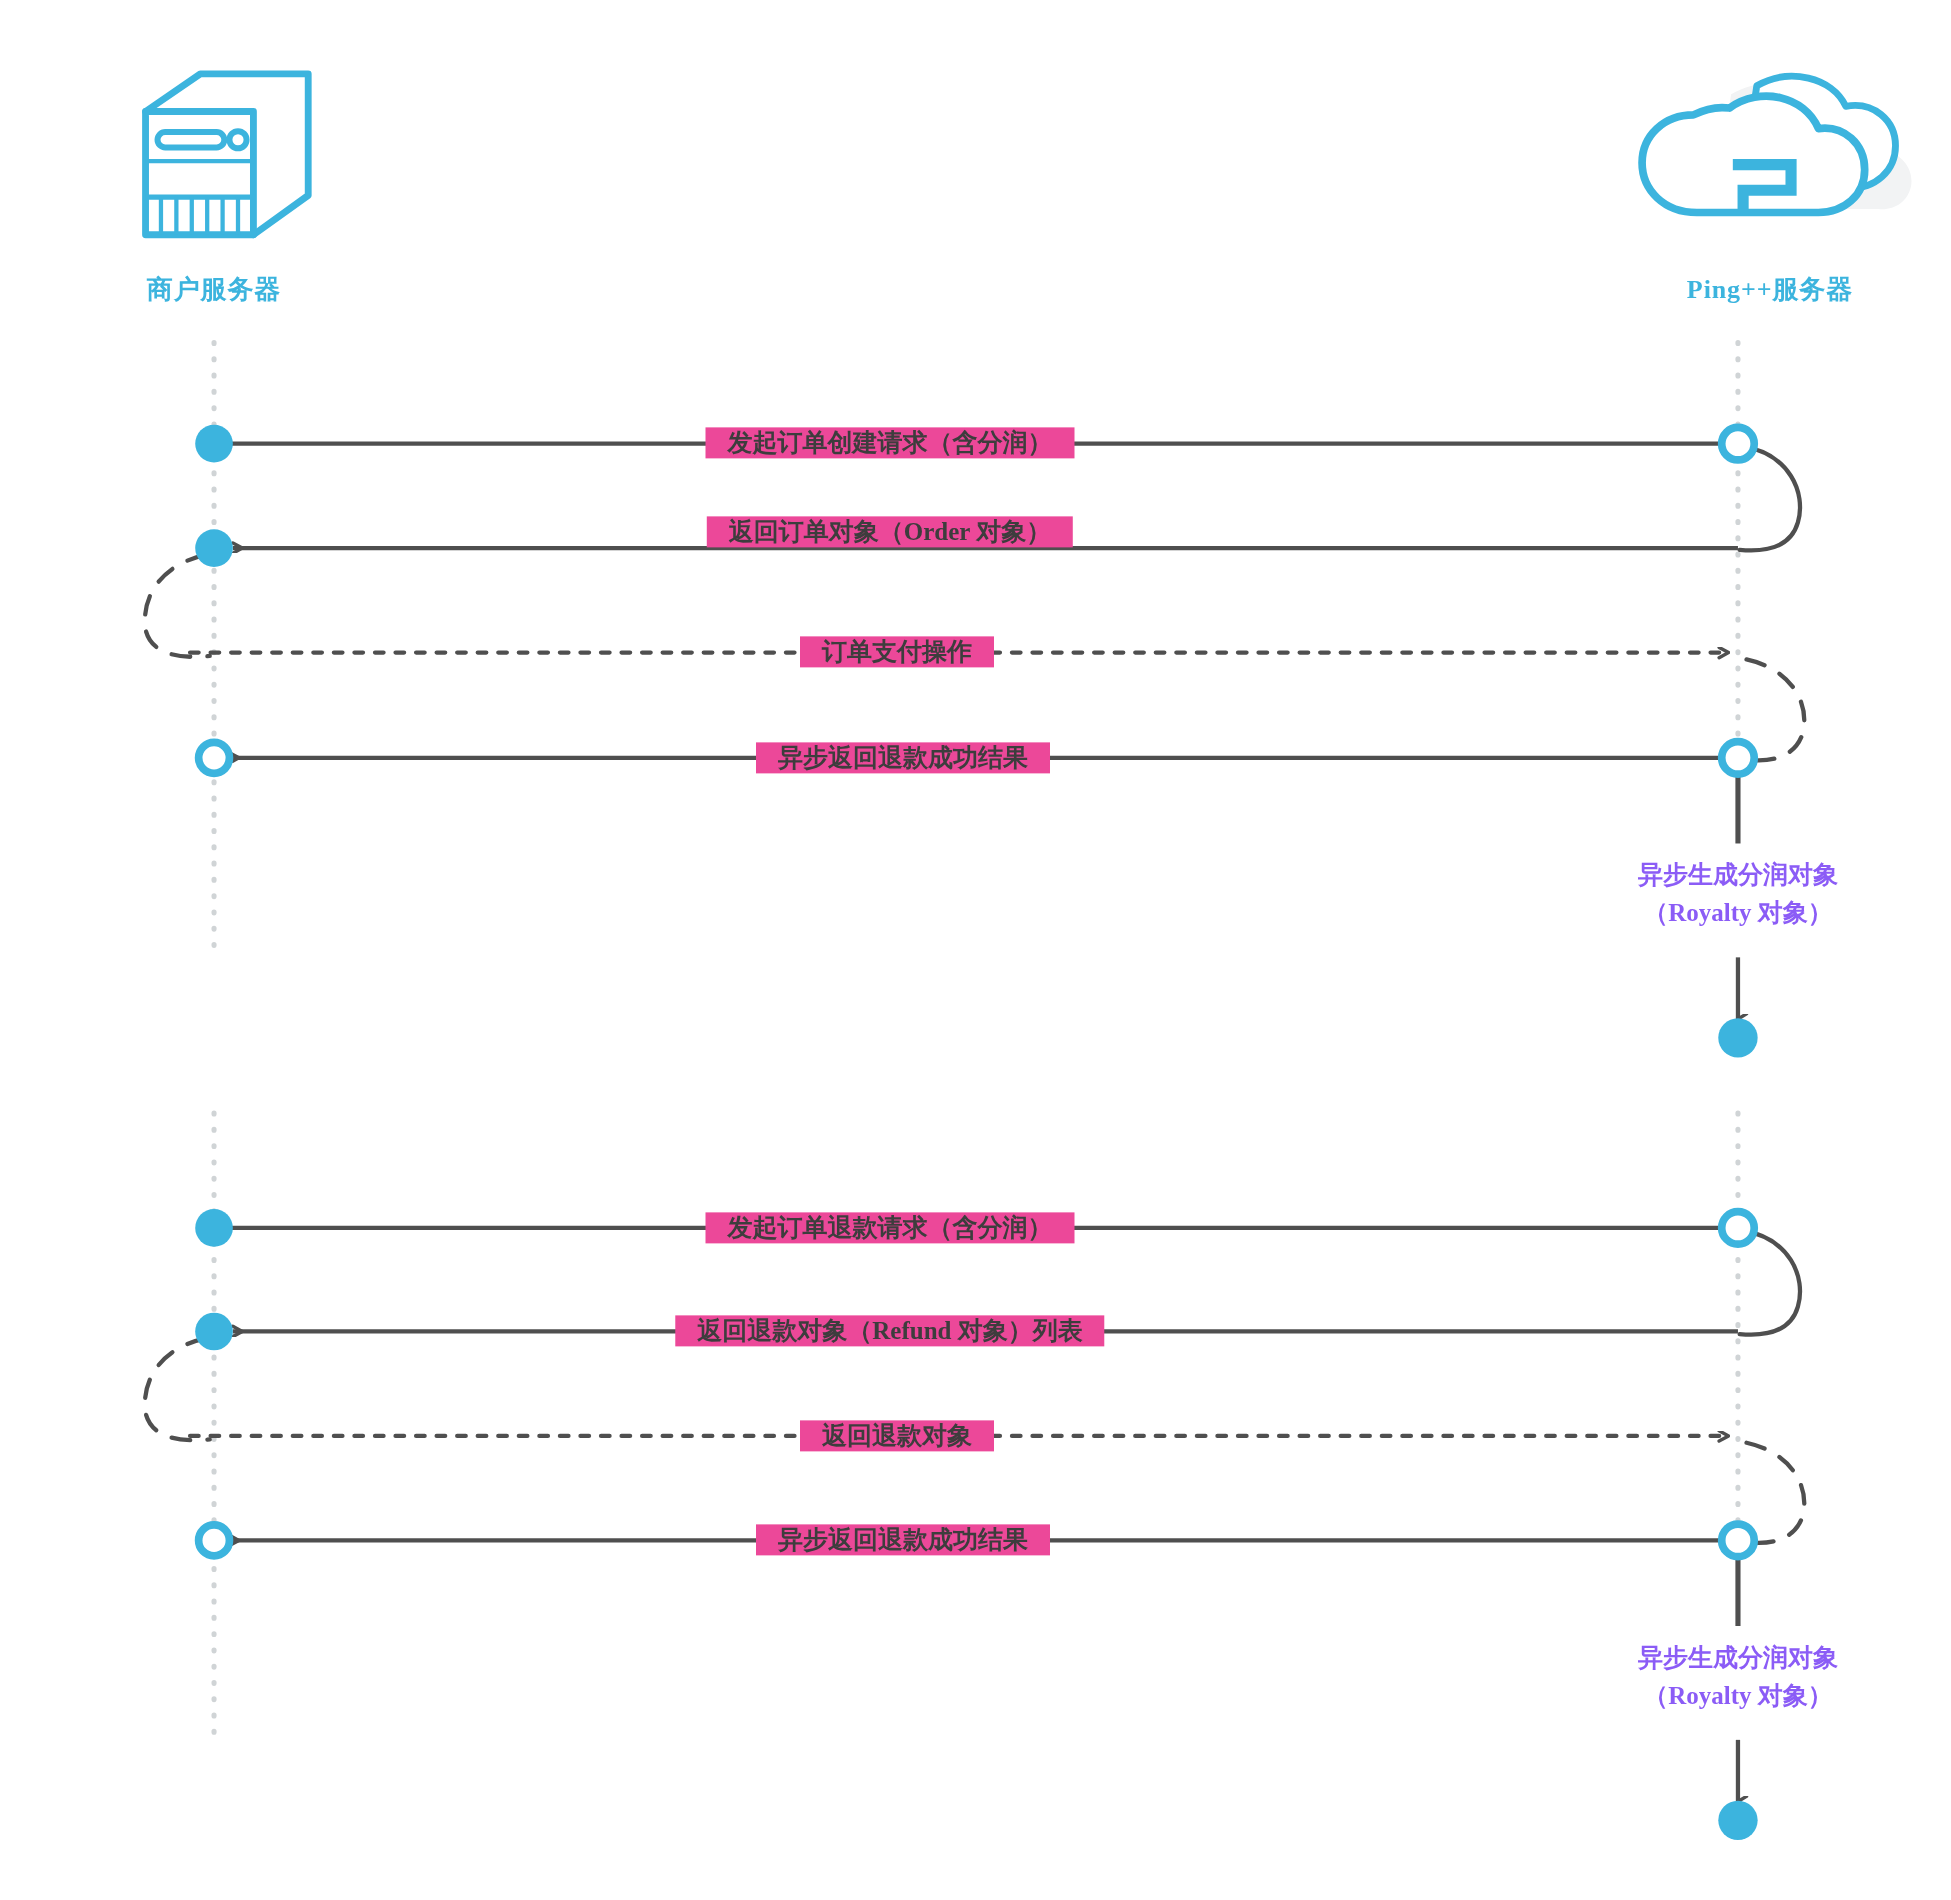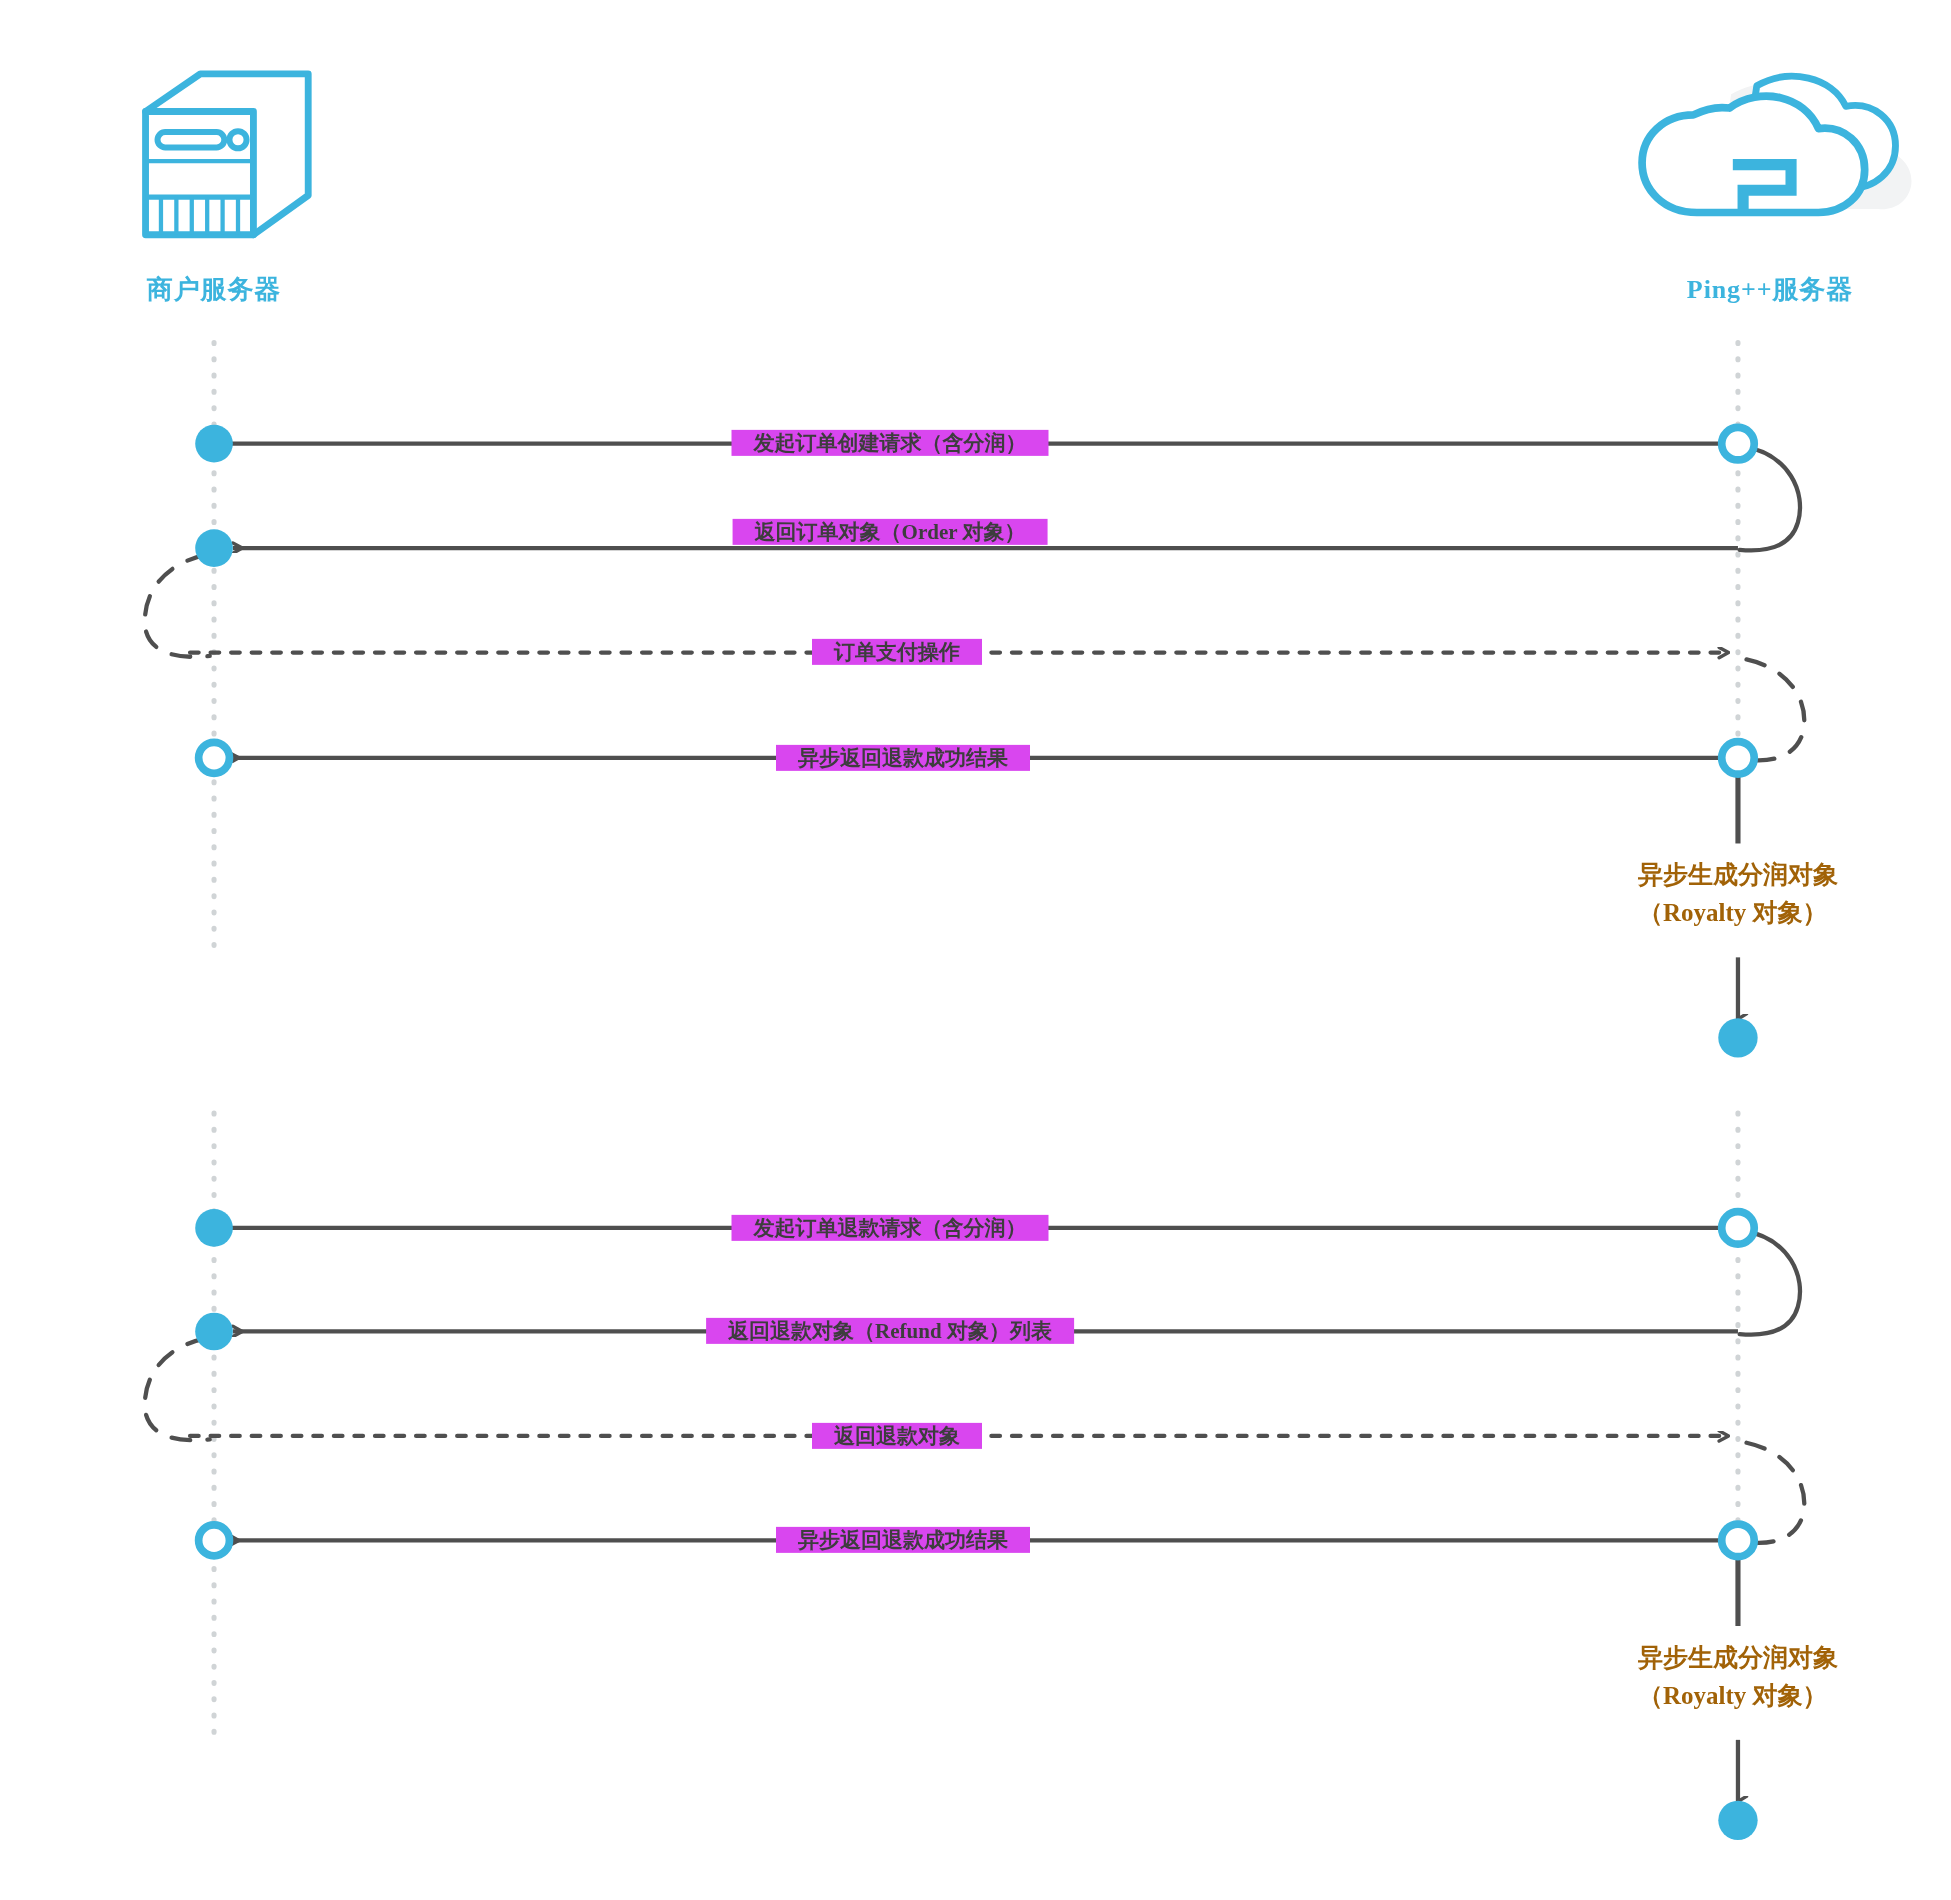--- a/index.html
+++ b/index.html
@@ -11,27 +11,27 @@
   #diagram-root{position:absolute;inset:0;font-family:Liberation Serif, serif;}
   svg#canvas{position:absolute;left:0;top:0;width:1952px;height:1901px;}
 
   .actor-label{
     position:absolute;text-align:center;
     color:#3cb4de;font-size:26px;font-weight:700;letter-spacing:0.9px;
     white-space:nowrap;transform:translateX(-50%);
   }
   .msg-label{
     position:absolute;text-align:center;white-space:nowrap;
-    color:#3d3d3d;font-size:21px;font-weight:700;
+    color:#3d3d3d;font-size:25px;font-weight:700;
     transform:translate(-50%,-50%);
-    background:#d946ef;padding:0 22px;line-height:1.25;
+    background:#ec4899;padding:0 22px;line-height:1.25;
   }
   .note-label{
-    position:absolute;text-align:left;
-    color:#a16207;font-size:25px;font-weight:700;line-height:1.5;
+    position:absolute;text-align:center;
+    color:#8b5cf6;font-size:25px;font-weight:700;line-height:1.5;
     transform:translateX(-50%);white-space:nowrap;
   }
 </style>
 </head>
 <body>
 
 <div id="diagram-root">
 
   <svg id="canvas" viewBox="0 0 2280 2220" xmlns="http://www.w3.org/2000/svg">
     <defs>

